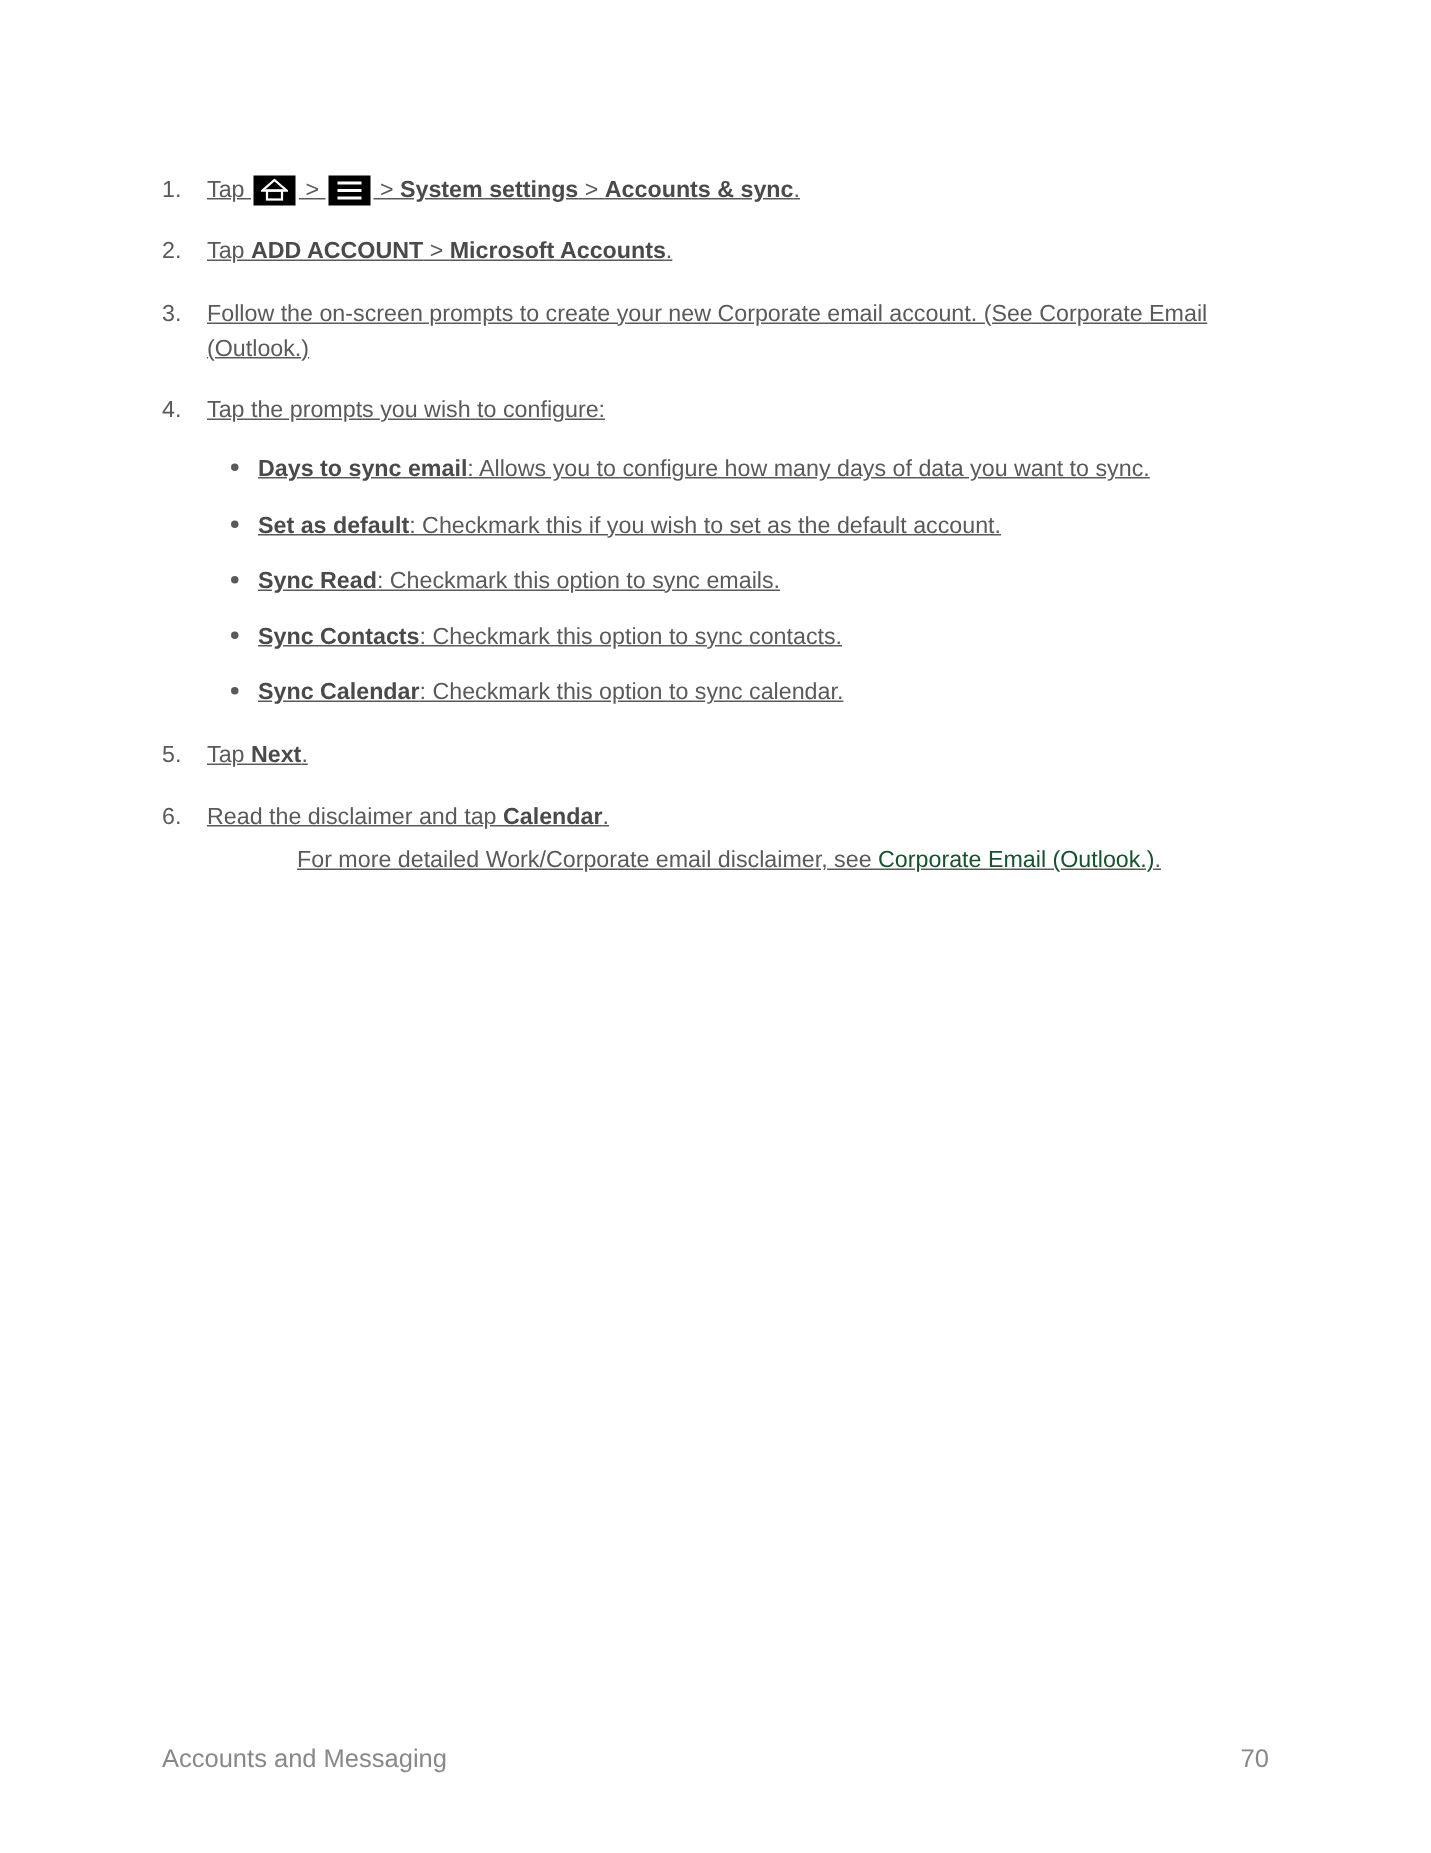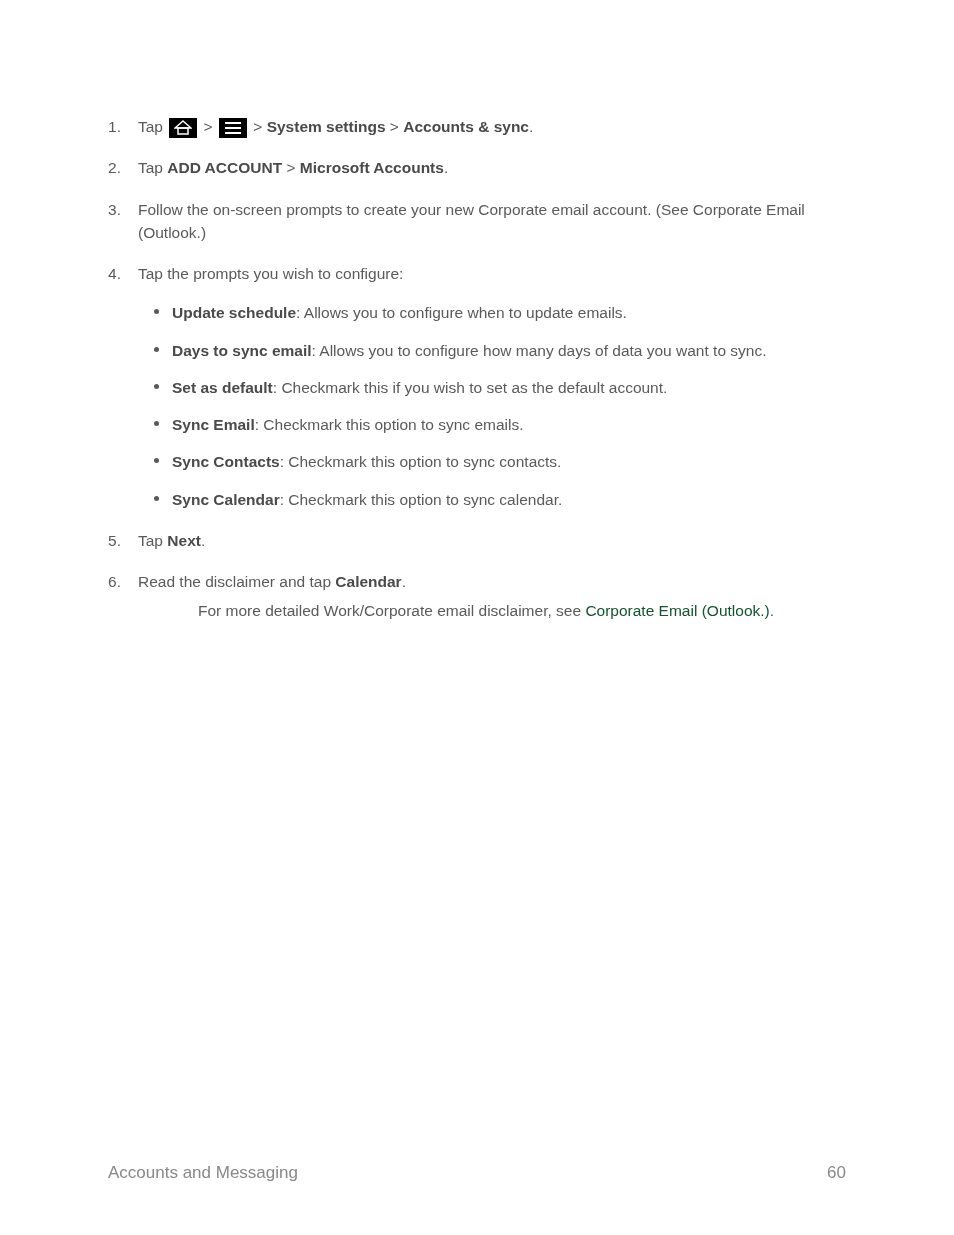--- a/index.html
+++ b/index.html
@@ -22,20 +22,21 @@
       list-style: none;
       counter-reset: main-counter;
     }
     ol.main-list > li {
       counter-increment: main-counter;
       position: relative;
       padding-left: 30px;
       margin-bottom: 18px;
       line-height: 1.5;
       font-size: 15.5px;
+      text-decoration: underline;
     }
     ol.main-list > li::before {
       content: counter(main-counter) ".";
       position: absolute;
       left: 0;
       top: 0;
       color: #5a5a5a;
     }
     ul.sub-list {
       list-style: none;
@@ -134,24 +135,23 @@
       <span>Tap </span><span class="bold">ADD ACCOUNT</span><span> &gt; </span><span class="bold">Microsoft Accounts</span><span>.</span>
     </li>
 
     <li>
       <span>Follow the on-screen prompts to create your new Corporate email account. (See Corporate Email (Outlook.)</span>
     </li>
 
     <li>
       <span>Tap the prompts you wish to configure:</span>
       <ul class="sub-list">
-        <li><span class="bold">Update schedule</span><span>: Allows you to configure when to update emails.</span></li>
         <li><span class="bold">Days to sync email</span><span>: Allows you to configure how many days of data you want to sync.</span></li>
         <li><span class="bold">Set as default</span><span>: Checkmark this if you wish to set as the default account.</span></li>
-        <li><span class="bold">Sync Email</span><span>: Checkmark this option to sync emails.</span></li>
+        <li><span class="bold">Sync Read</span><span>: Checkmark this option to sync emails.</span></li>
         <li><span class="bold">Sync Contacts</span><span>: Checkmark this option to sync contacts.</span></li>
         <li><span class="bold">Sync Calendar</span><span>: Checkmark this option to sync calendar.</span></li>
       </ul>
     </li>
 
     <li>
       <span>Tap </span><span class="bold">Next</span><span>.</span>
     </li>
 
     <li>
@@ -159,14 +159,14 @@
       <div class="note-text">
         <span>For more detailed Work/Corporate email disclaimer, see </span><span class="link">Corporate Email (Outlook.)</span><span>.</span>
       </div>
     </li>
 
   </ol>
 </div>
 
 <div class="footer">
   <span>Accounts and Messaging</span>
-  <span>60</span>
+  <span>70</span>
 </div>
 
 </body></html>

